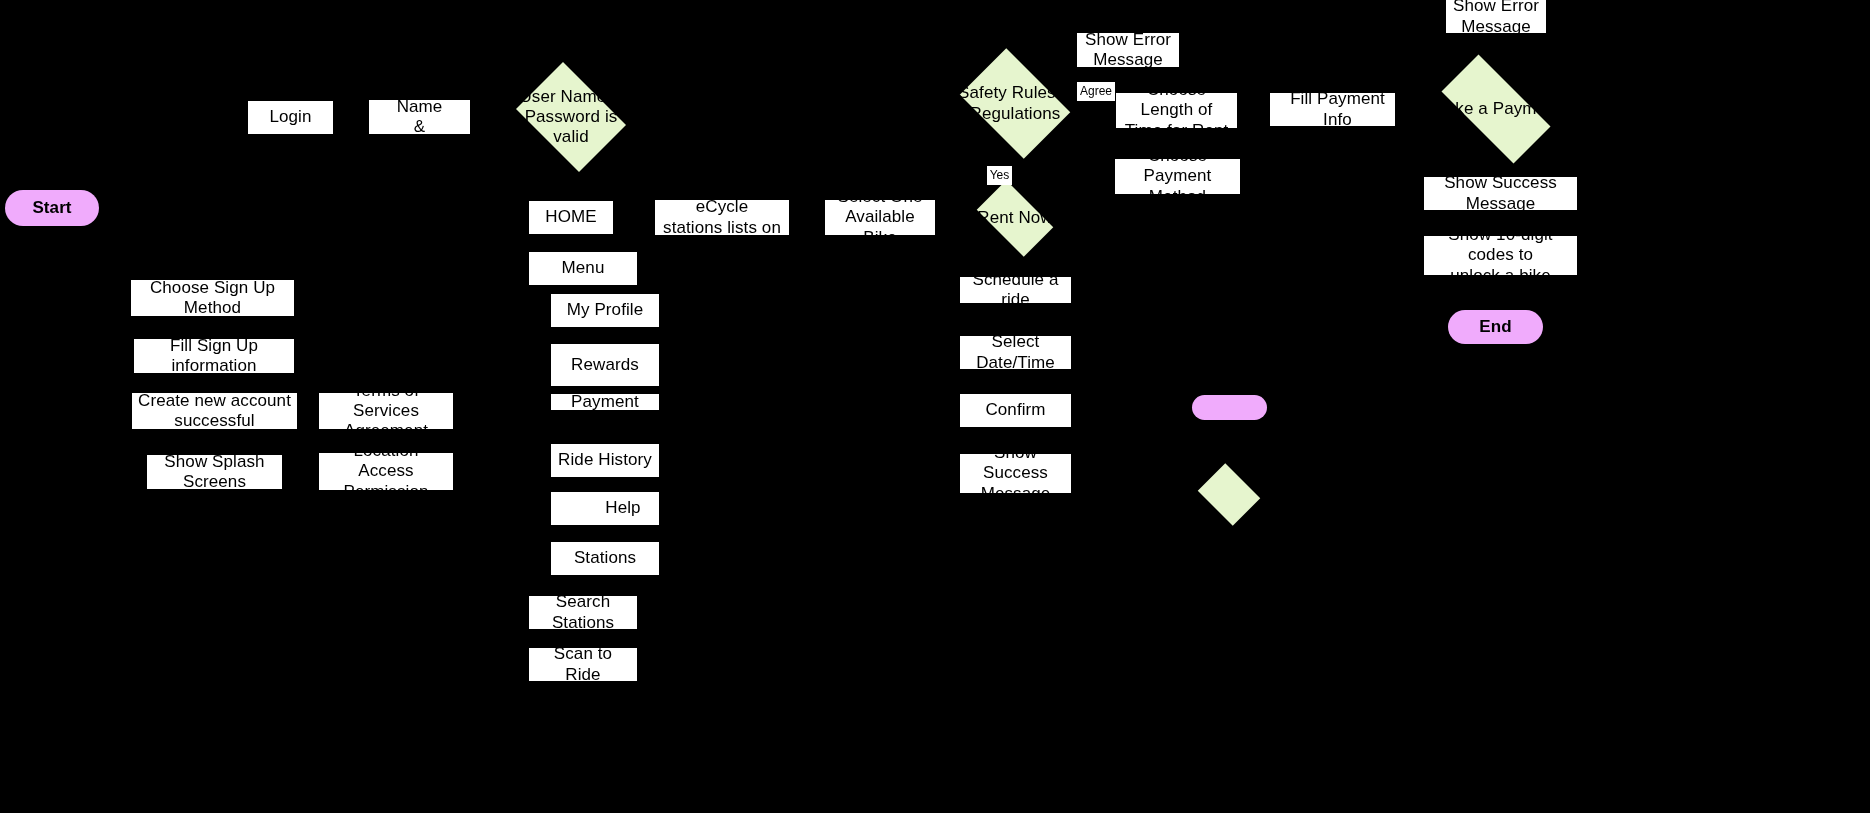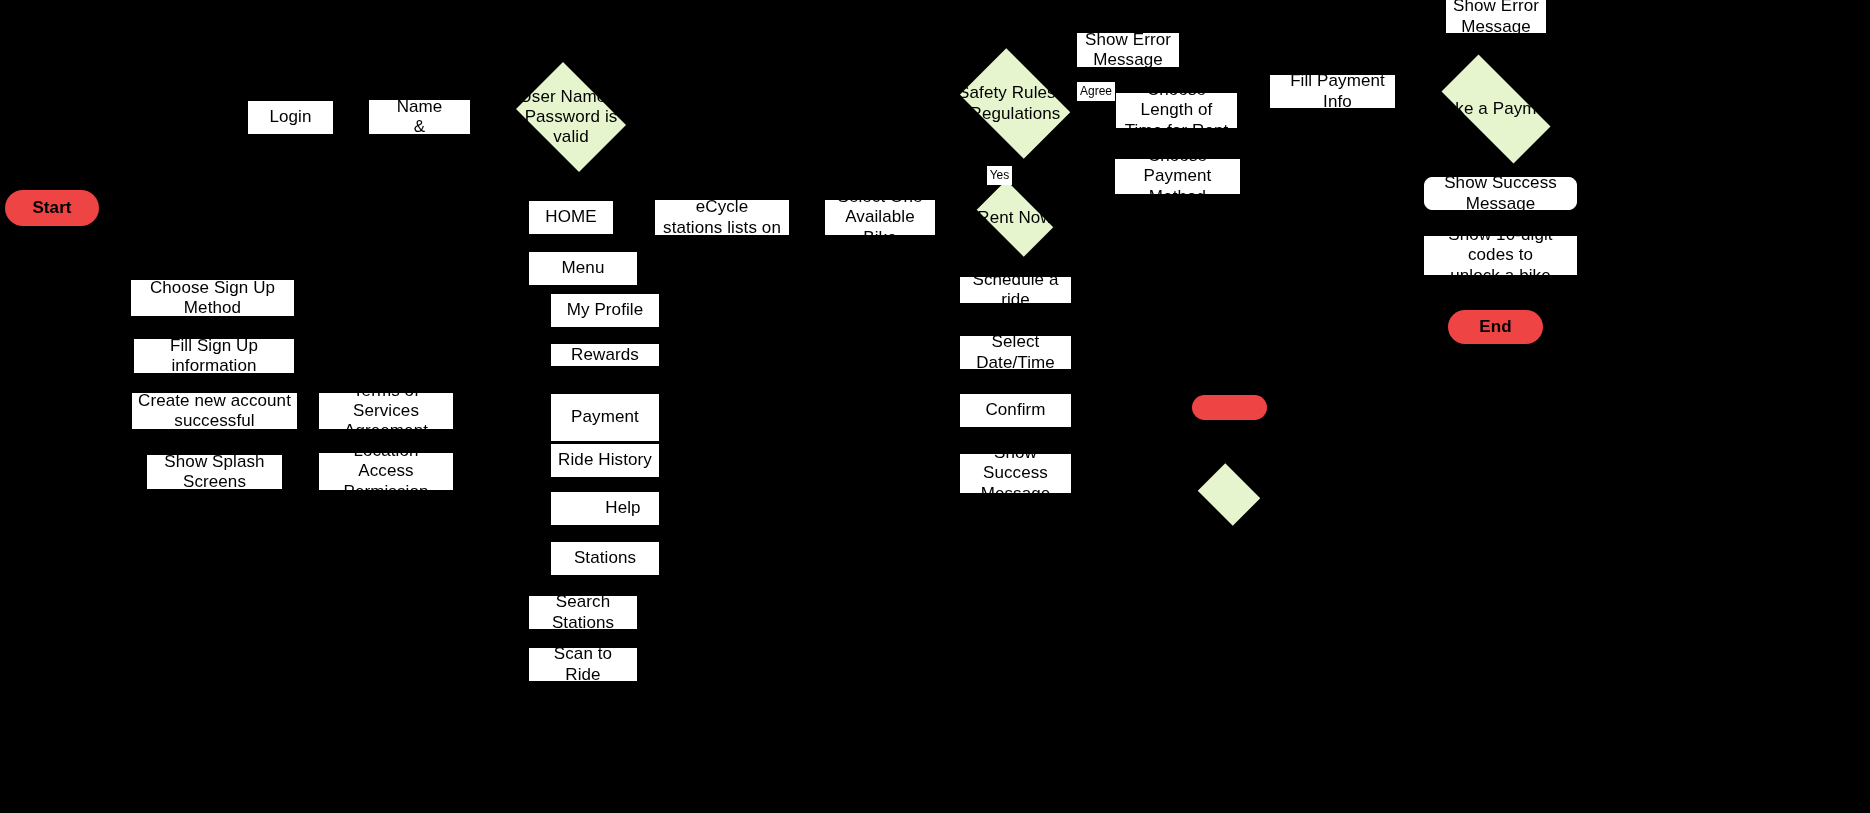--- a/index.html
+++ b/index.html
@@ -35,21 +35,21 @@
     letter-spacing: 0.1px;
   }
   
   .rect {
     background: #ffffff;
     border: 1px solid #ffffff;
     padding: 2px 4px;
   }
   
   .pill {
-    background: #ef4444;
+    background: #f0abfc;
     border-radius: 999px;
     font-weight: bold;
     font-size: 17px;
   }
   
   .diamond {
     background: transparent;
   }
   .diamond .dshape {
     position: absolute;
@@ -126,24 +126,24 @@
     </div>
     <div class="node rect" style="left: 825px; top: 200px; width: 110px; height: 35px;">
       <span>Select One<br>Available Bike</span>
     </div>
     <div class="node rect" style="left: 529px; top: 252px; width: 108px; height: 33px;">
       <span>Menu</span>
     </div>
     <div class="node rect" style="left: 551px; top: 294px; width: 108px; height: 33px;">
       <span>My Profile</span>
     </div>
-    <div class="node rect" style="left: 551px; top: 344px; width: 108px; height: 22px;">
+    <div class="node rect" style="left: 551px; top: 344px; width: 108px; height: 42px;">
       <span>Rewards</span>
     </div>
-    <div class="node rect" style="left: 551px; top: 394px; width: 108px; height: 47px;">
+    <div class="node rect" style="left: 551px; top: 394px; width: 108px; height: 16px;">
       <span>Payment</span>
     </div>
     <div class="node rect" style="left: 551px; top: 444px; width: 108px; height: 33px;">
       <span>Ride History</span>
     </div>
     <div class="node rect" style="left: 551px; top: 492px; width: 108px; height: 33px; padding-left: 40px;">
       <span>Help</span>
     </div>
     <div class="node rect" style="left: 551px; top: 542px; width: 108px; height: 33px;">
       <span>Stations</span>
@@ -157,21 +157,21 @@
     <div class="node diamond" style="left: 951px; top: 57px; width: 128px; height: 93px;">
       <div class="dshape"></div>
       <div class="dlabel">Safety Rules &amp;<br>Regulations</div>
     </div>
     <div class="node rect" style="left: 1077px; top: 33px; width: 102px; height: 34px;">
       <span>Show Error<br>Message</span>
     </div>
     <div class="node rect" style="left: 1116px; top: 93px; width: 121px; height: 35px;">
       <span>Choose Length of<br>Time for Rent</span>
     </div>
-    <div class="node rect" style="left: 1270px; top: 75px; width: 125px; height: 33px; padding-left: 14px;">
+    <div class="node rect" style="left: 1270px; top: 93px; width: 125px; height: 33px; padding-left: 14px;">
       <span>Fill Payment Info</span>
     </div>
     <div class="node rect" style="left: 1115px; top: 159px; width: 125px; height: 35px;">
       <span>Choose Payment<br>Method</span>
     </div>
     <div class="node diamond" style="left: 968px; top: 189px; width: 94px; height: 59px;">
       <div class="dshape"></div>
       <div class="dlabel">Rent Now</div>
     </div>
     <div class="node rect" style="left: 960px; top: 277px; width: 111px; height: 26px; justify-content: center;">
@@ -186,21 +186,21 @@
     <div class="node rect" style="left: 960px; top: 454px; width: 111px; height: 39px;">
       <span>Show Success<br>Message</span>
     </div>
     <div class="node rect" style="left: 1446px; top: 0px; width: 100px; height: 33px;">
       <span>Show Error<br>Message</span>
     </div>
     <div class="node diamond" style="left: 1424px; top: 72px; width: 144px; height: 74px;">
       <div class="dshape"></div>
       <div class="dlabel">Make a Payment</div>
     </div>
-    <div class="node rect" style="left: 1424px; top: 177px; width: 153px; height: 33px; border-radius: 8px;">
+    <div class="node rect" style="left: 1424px; top: 177px; width: 153px; height: 33px;">
       <span>Show Success Message</span>
     </div>
     <div class="node rect" style="left: 1424px; top: 236px; width: 153px; height: 39px;">
       <span>Show 10-digit codes to<br>unlock a bike</span>
     </div>
     <div class="node pill" style="left: 1448px; top: 310px; width: 95px; height: 34px;">
       <span>End</span>
     </div>
     <div class="node pill" style="left: 1192px; top: 395px; width: 75px; height: 25px;">
       <span></span>

